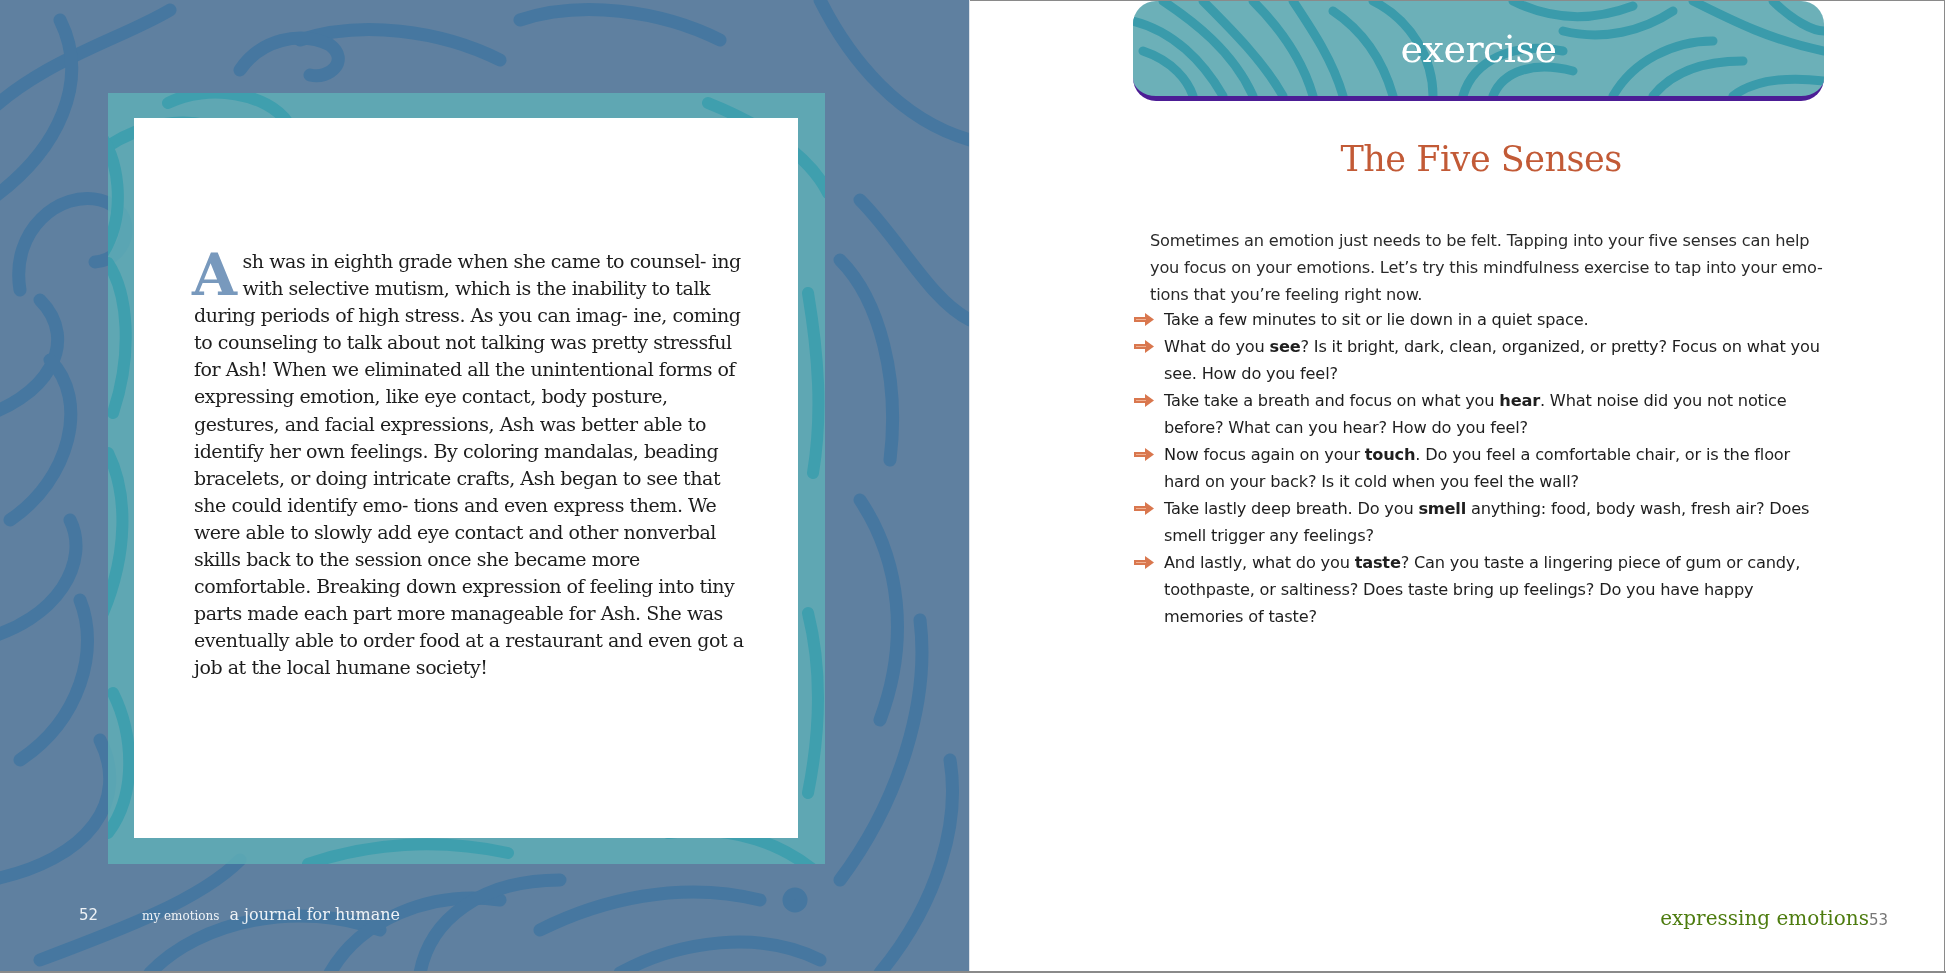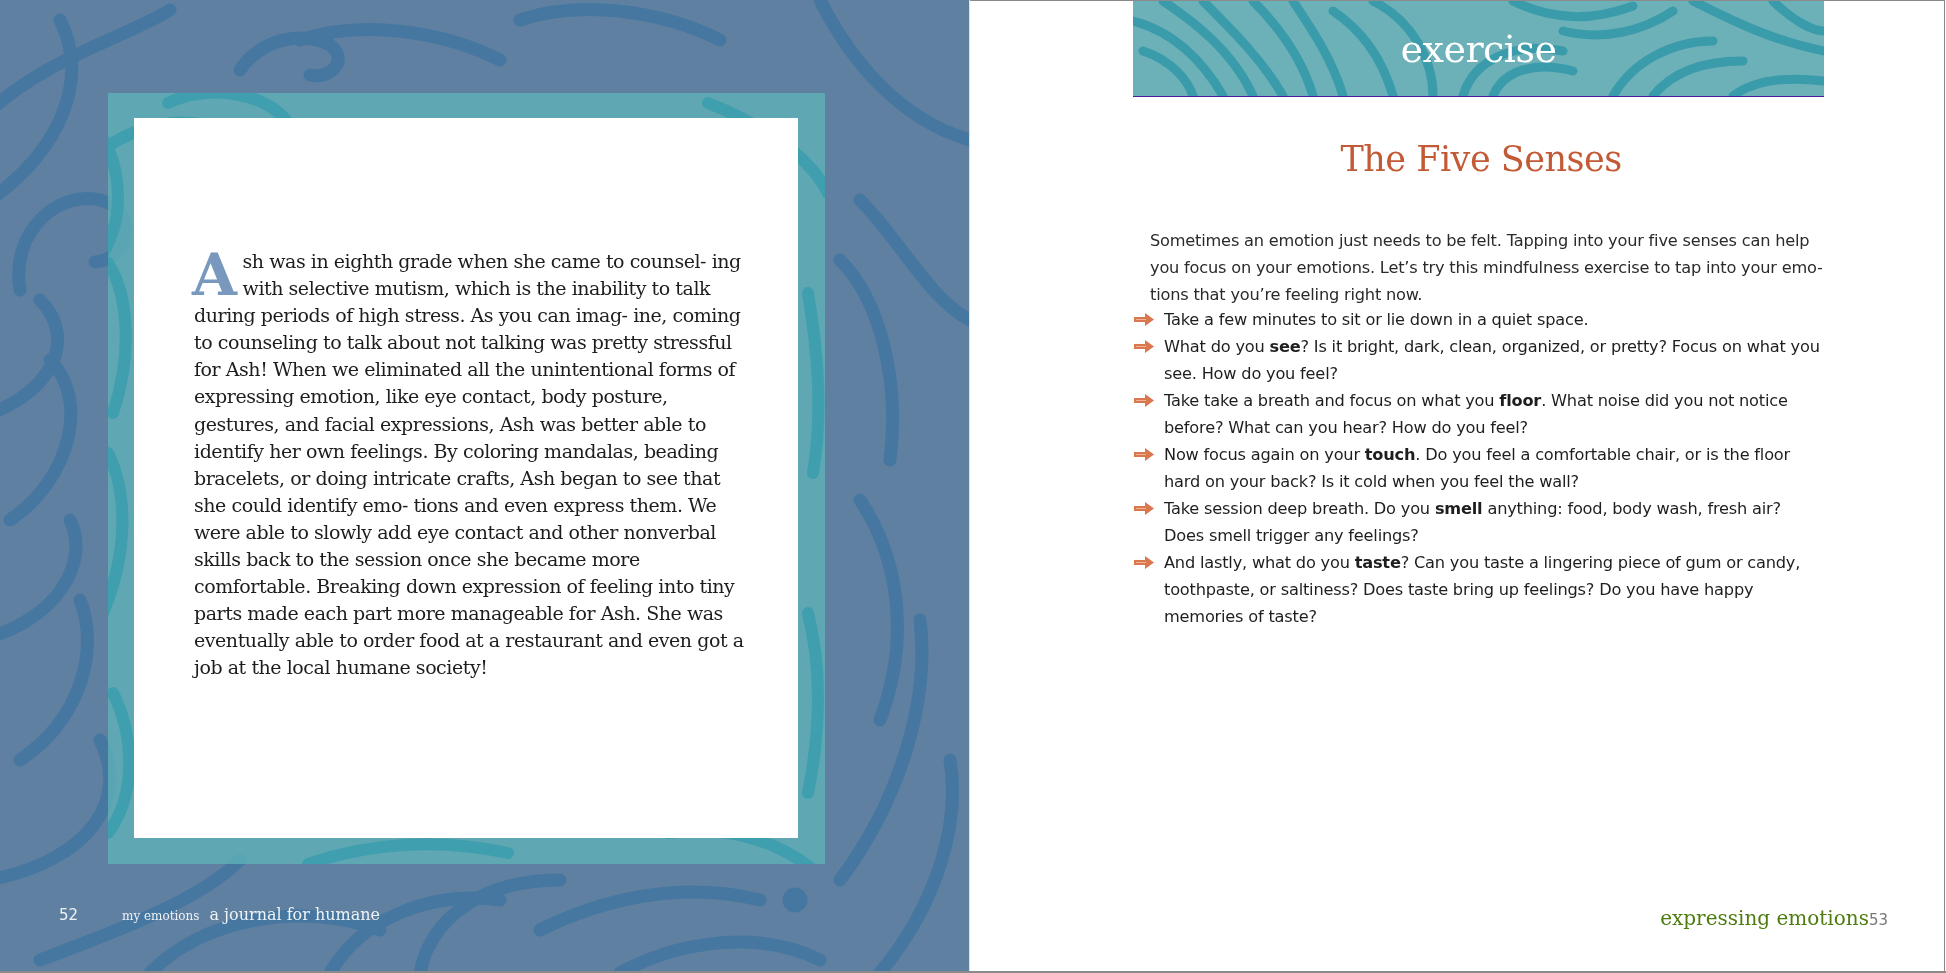--- a/index.html
+++ b/index.html
@@ -36,34 +36,35 @@
     font-family: "DejaVu Serif", serif;
     font-weight: bold;
     font-size: 58px; line-height: 46px;
     color: #7899bd;
     margin: 4px 6px 0 -2px;
   }
   .left-footer {
     position: absolute; top: 905px; left: 59px;
     color: #eef2f6; font-size: 16px; display: flex; align-items: baseline;
   }
-  .left-footer .pnum { font-family: "DejaVu Sans", sans-serif; font-size: 15px; width: 63px; }
+  .left-footer .pnum { font-family: "DejaVu Sans", sans-serif; font-size: 15px; width: 63px; margin-left: 20px; }
   .left-footer .book-title { font-family: "DejaVu Serif", serif; font-size: 12px; margin-right: 10px; }
   .left-footer .book-sub { font-family: "DejaVu Serif", serif; font-size: 16px; }
 
   
   .right-page {
     position: absolute; left: 970px; top: 0; width: 974px; height: 971px;
     background: #ffffff;
     border: 1px solid #8a8a8a; border-left: none;
   }
   .banner {
     position: absolute; left: 163px; top: 0; width: 691px; height: 95px;
     background: #6cb0b8; overflow: hidden;
-    border-bottom: 1px solid #4c1d95;
+    border-bottom: 5px solid #4c1d95;
+    border-radius: 23px;
   }
   .banner-label {
     position: absolute; left: 0; right: 0; top: 26px; text-align: center;
     font-family: "DejaVu Serif", serif; color: #ffffff; font-size: 38px;
     letter-spacing: -0.5px;
   }
   .exercise-title {
     position: absolute; left: 0; right: 0; top: 138px; text-align: center;
     font-family: "DejaVu Serif", serif; color: #c25a36; font-size: 35px;
     letter-spacing: -0.5px;
@@ -199,35 +200,35 @@
             <path d="M0 4 H11 V0 L20 6.5 L11 13 V9 H0 Z" fill="#d9774e"></path>
             <path d="M2 6.5 H12" stroke="#f1b090" stroke-width="1"></path>
           </svg>
         <span>What do you </span><b>see</b><span>? Is it bright, dark, clean, organized, or pretty? Focus on what you see. How do you feel?</span>
       </li>
       <li class="step">
         <svg class="arrow" viewBox="0 0 20 13">
             <path d="M0 4 H11 V0 L20 6.5 L11 13 V9 H0 Z" fill="#d9774e"></path>
             <path d="M2 6.5 H12" stroke="#f1b090" stroke-width="1"></path>
           </svg>
-        <span>Take take a breath and focus on what you </span><b>floor</b><span>. What noise did you not notice before? What can you hear? How do you feel?</span>
+        <span>Take take a breath and focus on what you </span><b>hear</b><span>. What noise did you not notice before? What can you hear? How do you feel?</span>
       </li>
       <li class="step">
         <svg class="arrow" viewBox="0 0 20 13">
             <path d="M0 4 H11 V0 L20 6.5 L11 13 V9 H0 Z" fill="#d9774e"></path>
             <path d="M2 6.5 H12" stroke="#f1b090" stroke-width="1"></path>
           </svg>
         <span>Now focus again on your </span><b>touch</b><span>. Do you feel a comfortable chair, or is the floor hard on your back? Is it cold when you feel the wall?</span>
       </li>
       <li class="step">
         <svg class="arrow" viewBox="0 0 20 13">
             <path d="M0 4 H11 V0 L20 6.5 L11 13 V9 H0 Z" fill="#d9774e"></path>
             <path d="M2 6.5 H12" stroke="#f1b090" stroke-width="1"></path>
           </svg>
-        <span>Take session deep breath. Do you </span><b>smell</b><span> anything: food, body wash, fresh air? Does smell trigger any feelings?</span>
+        <span>Take lastly deep breath. Do you </span><b>smell</b><span> anything: food, body wash, fresh air? Does smell trigger any feelings?</span>
       </li>
       <li class="step">
         <svg class="arrow" viewBox="0 0 20 13">
             <path d="M0 4 H11 V0 L20 6.5 L11 13 V9 H0 Z" fill="#d9774e"></path>
             <path d="M2 6.5 H12" stroke="#f1b090" stroke-width="1"></path>
           </svg>
         <span>And lastly, what do you </span><b>taste</b><span>? Can you taste a lingering piece of gum or candy, toothpaste, or saltiness? Does taste bring up feelings? Do you have happy memories of taste?</span>
       </li>
     </ul>
 

